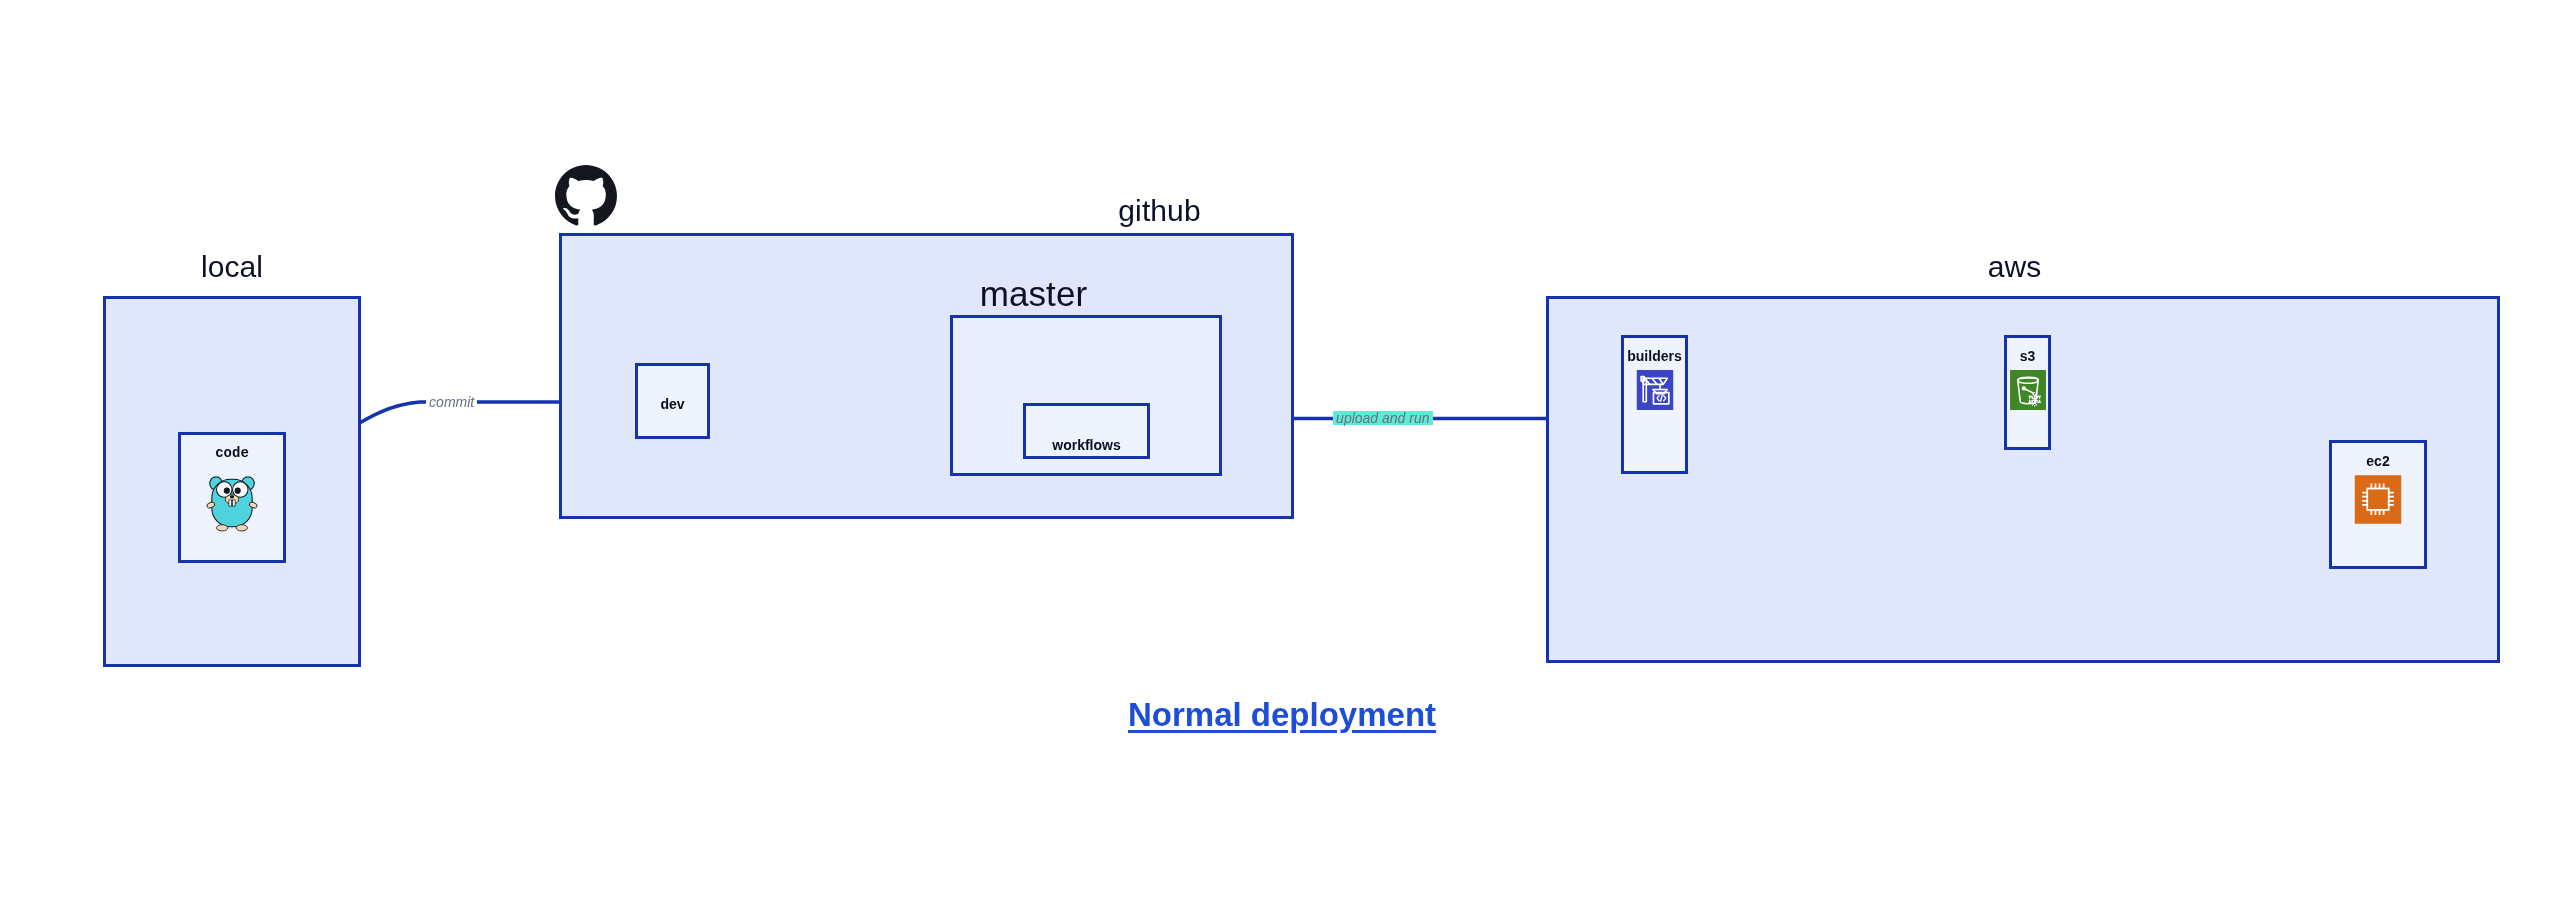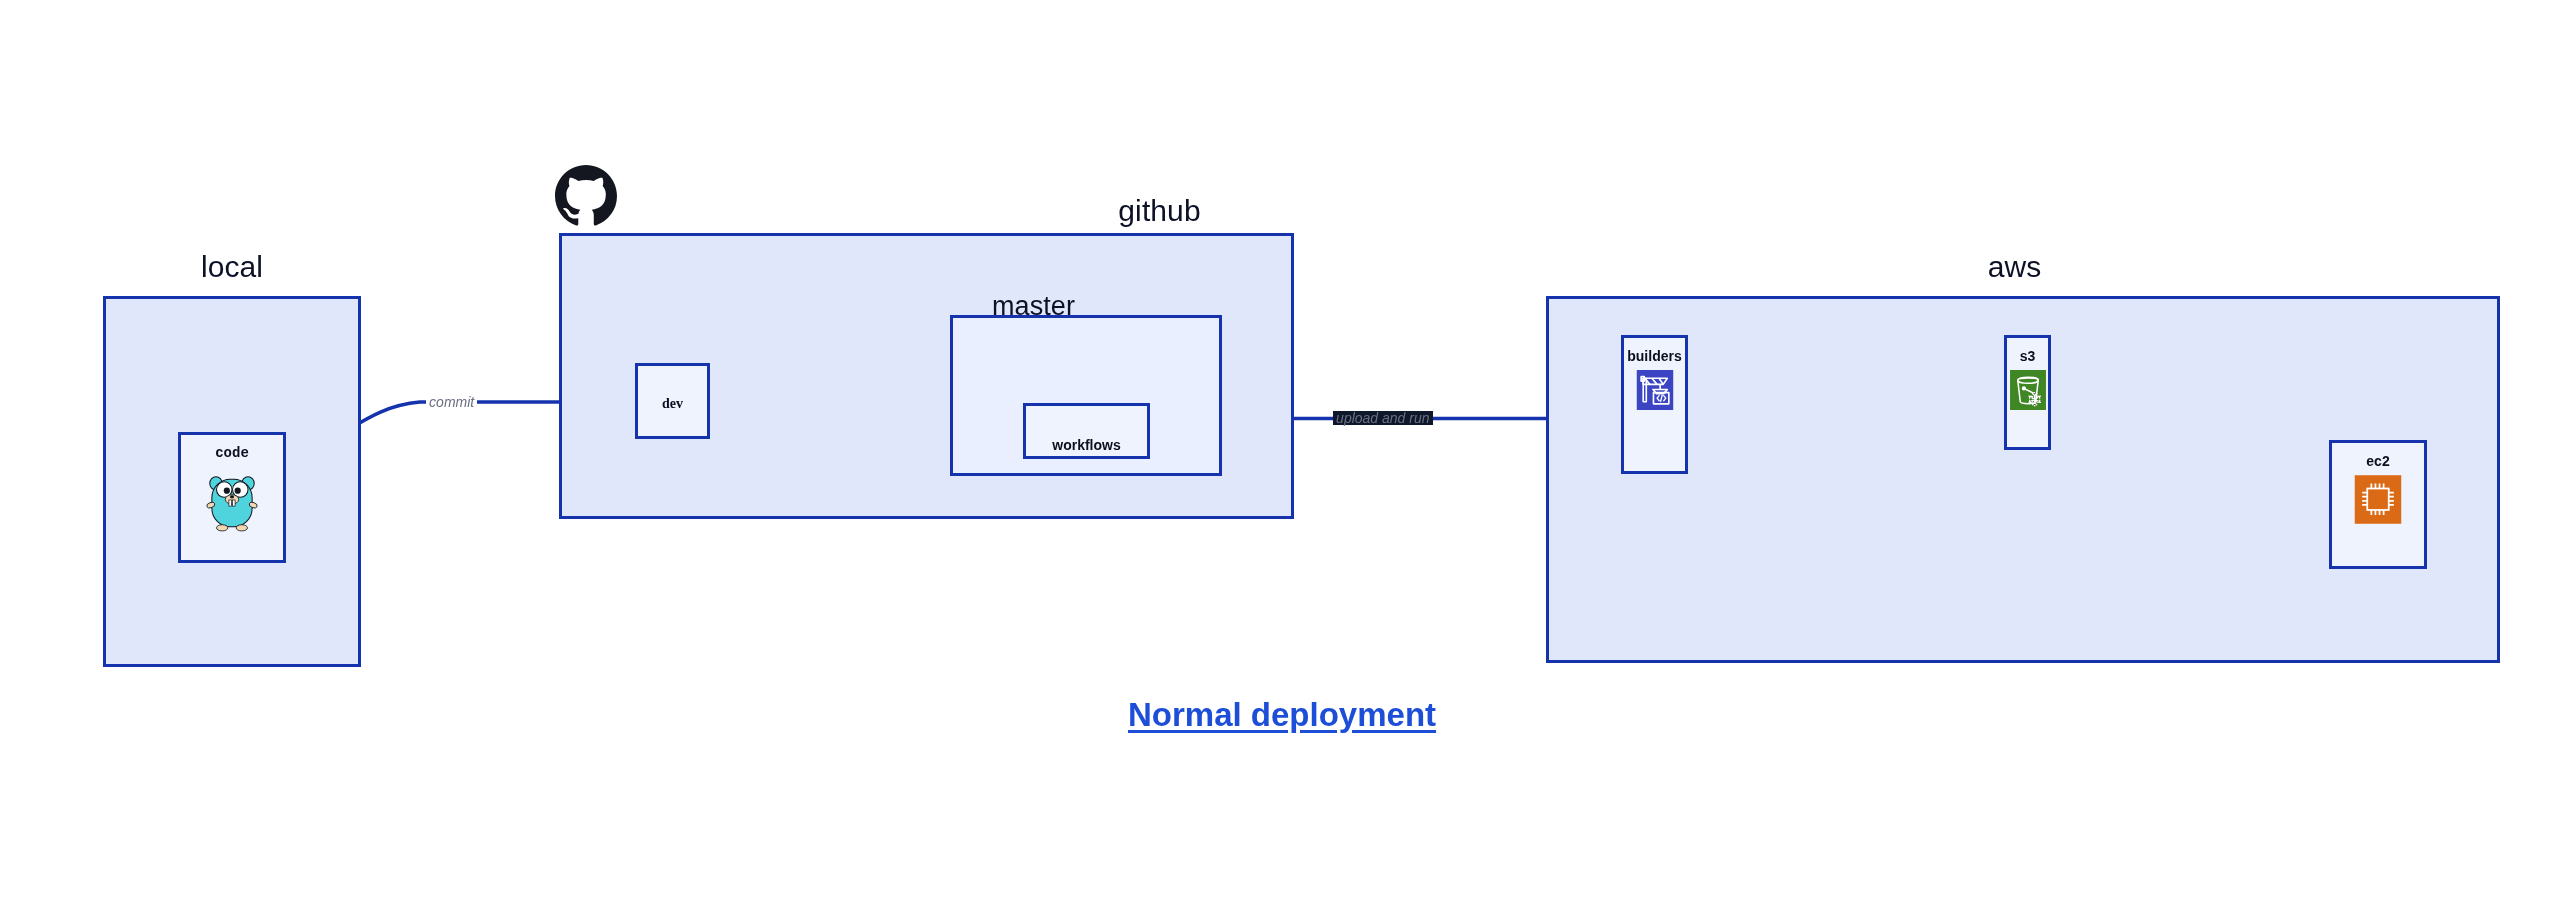--- a/index.html
+++ b/index.html
@@ -125,21 +125,21 @@
     <path d="M 3390,780 L 3890,780" fill="none" stroke="#1433ad" stroke-width="7" marker-end="url(#arrow)"></path>
 
     <path d="M 4068,780 C 4160,782 4210,800 4250,818" fill="none" stroke="#1433ad" stroke-width="7"></path>
     <path d="M 4330,822 C 4420,860 4470,905 4520,933" fill="none" stroke="#1433ad" stroke-width="7" marker-end="url(#arrow)"></path>
   </svg>
 
   <div class="edge-label" style="left:426px; top:395px; background:#ffffff; padding:0 3.1px;">commit</div>
 
   <div class="edge-label" style="left:823px; top:405px; background:#e1e7fb; padding:0 3.1px;">merge trigger</div>
 
-  <div class="edge-label" style="left:1333px; top:411px; background:#0f172a; padding:0 3.1px;">upload and run</div>
+  <div class="edge-label" style="left:1333px; top:411px; background:#5eead4; padding:0 3.1px;">upload and run</div>
 
   <div class="edge-label" style="left:1824px; top:395px; background:#e1e7fb; padding:0 3.1px;">upload binaries</div>
 
   <div class="edge-label" style="left:2179px; top:405px; background:#e1e7fb; padding:0 3.1px;">pull binaries</div>
 
   <div class="group-label" style="left:103px; top:252px; width:258px; text-align:center;">local</div>
 
   <div class="group" style="left:103px; top:296px; width:258px; height:371px;">
   </div>
 
@@ -183,26 +183,26 @@
            0 3.07-1.87 3.75-3.65 3.95.29.25.54.73.54 1.48 0 1.07-.01 1.93-.01 2.2
            0 .21.15.46.55.38A8.012 8.012 0 0 0 16 8c0-4.42-3.58-8-8-8z"></path>
     </svg>
   </div>
 
   <div class="group-label" style="left:1072px; top:196px; width:175px; text-align:center;">github</div>
 
   <div class="group" style="left:559px; top:233px; width:735px; height:286px;">
   </div>
 
-  <div class="group-label" style="left:956px; top:276px; width:155px; text-align:center; font-size:27px;margin-top:17px;">master</div>
+  <div class="group-label" style="left:956px; top:276px; width:155px; text-align:center; font-size:35px;">master</div>
 
   <div class="subgroup" style="left:950px; top:315px; width:272px; height:161px;">
   </div>
 
-  <div class="node" style="left:635px; top:363px; width:75px; height:76px;font-family:Liberation Serif, serif;">
+  <div class="node" style="left:635px; top:363px; width:75px; height:76px;">
     <div class="node-label" style="top:31px;">dev</div>
   </div>
 
   <div class="node" style="left:1023px; top:403px; width:127px; height:56px;">
     <div class="node-label" style="top:32px;">workflows</div>
   </div>
 
   <div class="group-label" style="left:1937px; top:252px; width:155px; text-align:center;">aws</div>
 
   <div class="group" style="left:1546px; top:296px; width:954px; height:367px;">

